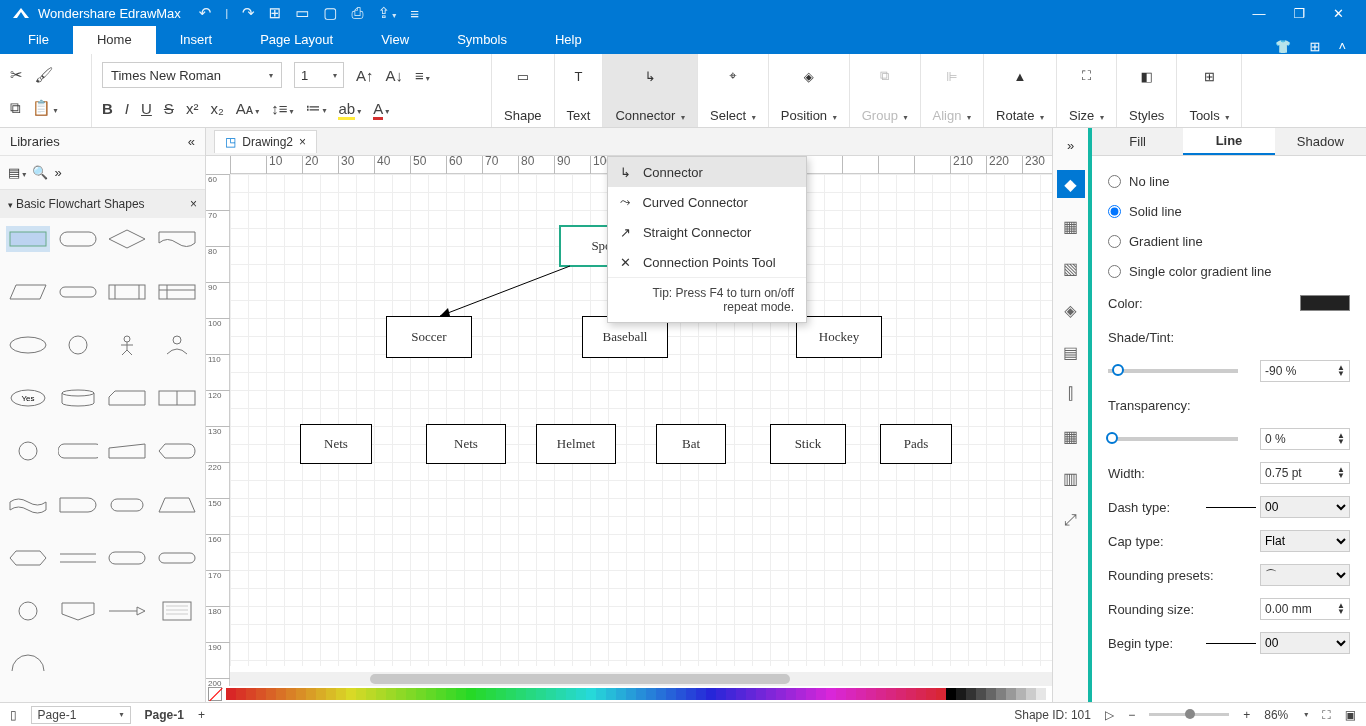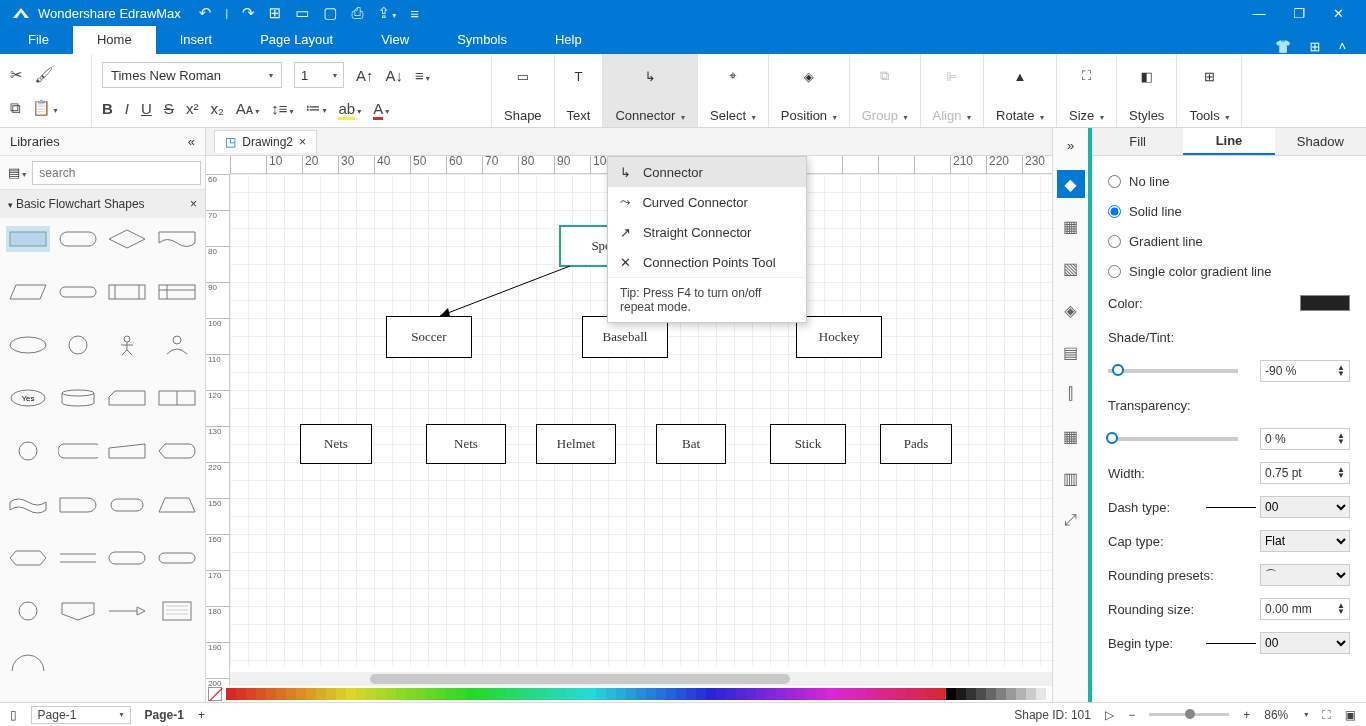--- a/index.html
+++ b/index.html
@@ -62,21 +62,21 @@
 .color-strip .nofill { width: 14px; height: 14px; border: 1px solid #999; margin-right: 4px; position: relative; }
 .color-strip .nofill::after { content: ""; position: absolute; left: -2px; top: 6px; width: 18px; height: 1px; background: red; transform: rotate(-45deg); }
 
 .hscroll { position: absolute; left: 24px; right: 0; bottom: 0; height: 14px; background: #f0f0f0; }
 .hscroll .thumb { position: absolute; left: 140px; width: 420px; top: 2px; height: 10px; background: #c8c8c8; border-radius: 5px; }
 
 
 .dropdown { position: absolute; top: 0; left: 401px; width: 200px; background: #fff; border: 1px solid #ccc; box-shadow: 2px 3px 8px rgba(0,0,0,.2); z-index: 50; }
 .dropdown .item { height: 30px; display: flex; align-items: center; padding: 0 12px; gap: 12px; font-size: 13px; }
 .dropdown .item.highlight { background: #e6e6e6; }
-.dropdown .tip { padding: 8px 12px; font-size: 12px; color: #444; border-top: 1px solid #eee; }
+.dropdown .tip { padding: 8px 12px; font-size: 12px; color: #444; border-top: 1px solid #eee; text-align: right; }
 
 
 .toolrail { width: 36px; background: #fafafa; border-left: 1px solid #d8d8d8; display: flex; flex-direction: column; align-items: center; padding-top: 6px; gap: 14px; }
 .toolrail .collapse { height: 22px; display:flex; align-items:center; justify-content:center; width:100%; }
 .toolrail .t { width: 28px; height: 28px; display: flex; align-items: center; justify-content: center; color: #666; font-size: 16px; }
 .toolrail .t.active { background: #0078d4; color: #fff; }
 
 
 .rightpanel { width: 278px; border-left: 4px solid #14b8a6; display: flex; flex-direction: column; }
 .rp-tabs { height: 28px; display: flex; border-bottom: 1px solid #d8d8d8; }
@@ -231,21 +231,20 @@
 
 <div class="body">
 
   <div class="leftpanel">
     <div class="lp-header">
       <span>Libraries</span>
       <span>«</span>
     </div>
     <div class="lp-search">
       <span>▤<span class="caret">▾</span></span>
-      <input placeholder="search" style="">
       <span>🔍</span>
       <span>»</span>
     </div>
     <div class="lp-cat">
       <span><span style="font-size:9px">▾</span> <span>Basic Flowchart Shapes</span></span>
       <span>×</span>
     </div>
     <div class="shape-grid">
 
       <div class="sh sel">

